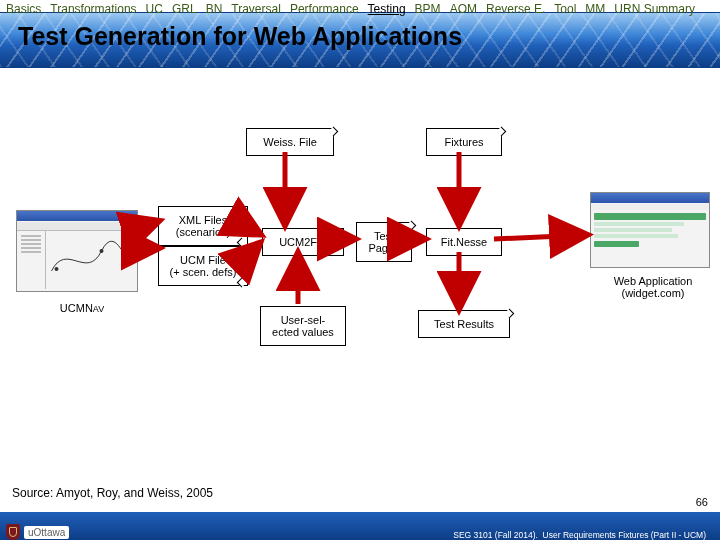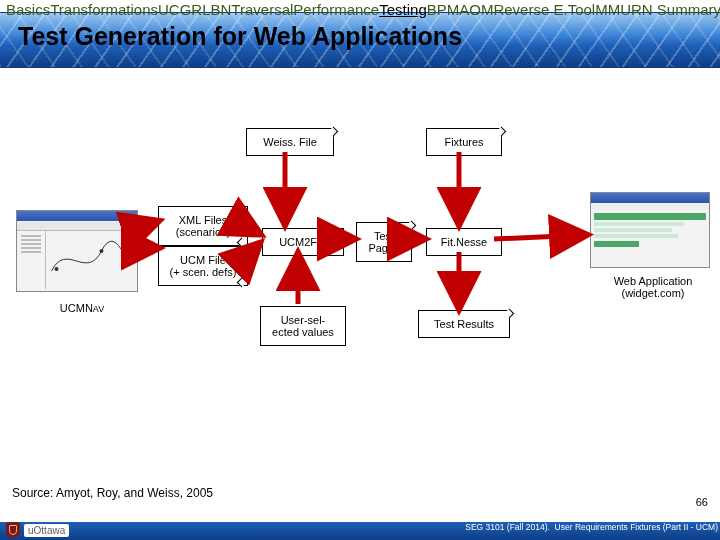--- a/index.html
+++ b/index.html
@@ -1,35 +1,35 @@
 <!DOCTYPE html>
 <html><head>
 <meta charset="utf-8">
 <style>
   html,body{margin:0;padding:0;width:720px;height:540px;font-family:Arial,Helvetica,sans-serif;background:#fff;overflow:hidden}
-  .topnav{position:absolute;top:0;left:0;right:0;height:18px;font-size:15px;color:#3a5a18;display:flex;padding-left:6px;align-items:center;z-index:3}
+  .topnav{position:absolute;top:0;left:0;right:0;height:18px;font-size:12px;color:#3a5a18;display:flex;gap:9px;padding-left:6px;align-items:center;z-index:3}
   .topnav span{white-space:nowrap}
   .topnav .active{color:#000;text-decoration:underline}
   .banner{position:absolute;top:12px;left:0;right:0;height:54px;
     background:linear-gradient(180deg,#9cc9f1 0%,#3e86d8 40%,#1f5fb8 60%,#0d3d86 100%);
     border-top:1px solid #0d3d86;border-bottom:1px solid #0d3d86;z-index:1}
   .banner::before{content:"";position:absolute;inset:0;
     background:repeating-linear-gradient(125deg,rgba(255,255,255,.25) 0 2px,transparent 2px 18px),
                repeating-linear-gradient(55deg,rgba(255,255,255,.15) 0 2px,transparent 2px 22px)}
   .title{position:absolute;top:22px;left:18px;font-size:25px;font-weight:bold;color:#000;z-index:2}
   .stage{position:absolute;top:70px;left:0;right:0;bottom:50px}
   .node{position:absolute;border:1px solid #000;background:#fff;font-size:11px;text-align:center;display:flex;align-items:center;justify-content:center;padding:2px 4px;white-space:pre-line}
   .img{position:absolute;border:1px solid #888;background:#f3f3f3;font-size:7px;color:#555;overflow:hidden}
   .img .bar{height:10px;background:linear-gradient(#4a74c9,#2a54a9);margin-bottom:1px}
   .img .rows{padding:2px}
   .img .rows div{height:2px;background:#bbb;margin:2px 2px}
   svg.arrows{position:absolute;inset:0;width:100%;height:100%;pointer-events:none}
   .src{position:absolute;bottom:40px;left:12px;font-size:12px;color:#000}
-  .footer{position:absolute;bottom:0;left:0;right:0;height:18px;
-    background:linear-gradient(180deg,#1f5fb8 0%,#0d3d86 100%);color:#fff;display:flex;align-items:flex-start;justify-content:space-between;padding:0 2px 0 6px;font-size:8.5px}
+  .footer{position:absolute;bottom:0;left:0;right:0;height:28px;
+    background:linear-gradient(180deg,#1f5fb8 0%,#0d3d86 100%);color:#fff;display:flex;align-items:flex-end;justify-content:space-between;padding:0 14px 0 6px;font-size:8.5px}
   .uologo{display:flex;align-items:center;gap:4px}
   .shield{width:14px;height:16px;background:#7a1620;border-radius:2px 2px 6px 6px;position:relative}
   .shield::after{content:"";position:absolute;inset:3px;border:1px solid #d9b96b;border-radius:1px 1px 4px 4px}
   .uotext{font-size:10px;color:#5c5c5c;background:#fff;padding:1px 4px;border-radius:2px}
   .pg{position:absolute;right:12px;bottom:32px;font-size:11px;color:#000}
   .dog{position:absolute;width:6px;height:6px;border-top:1px solid #000;border-right:1px solid #000;background:#fff;transform:rotate(45deg) translate(2px,-2px)}
 </style>
 </head>
 <body>
 

